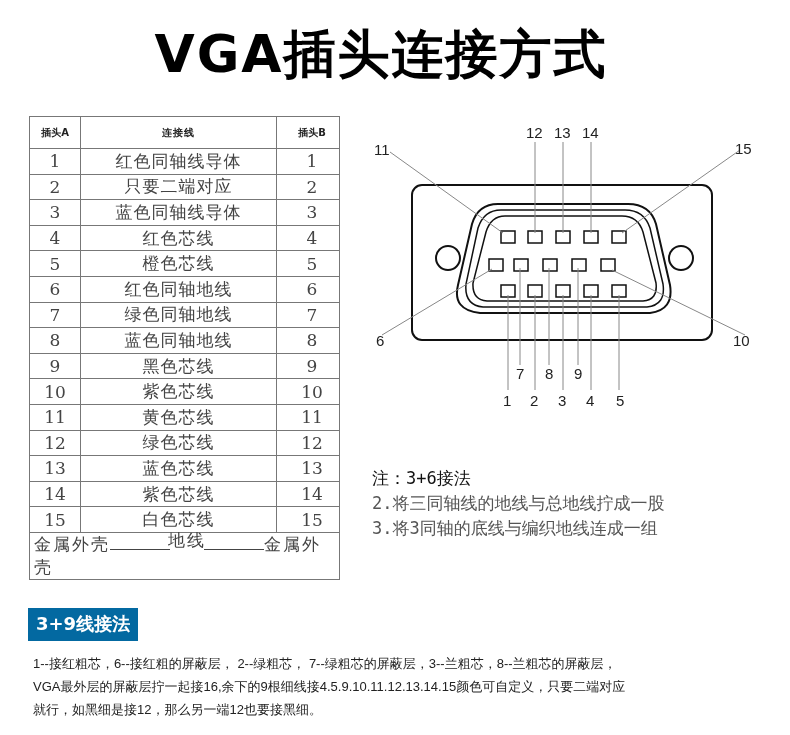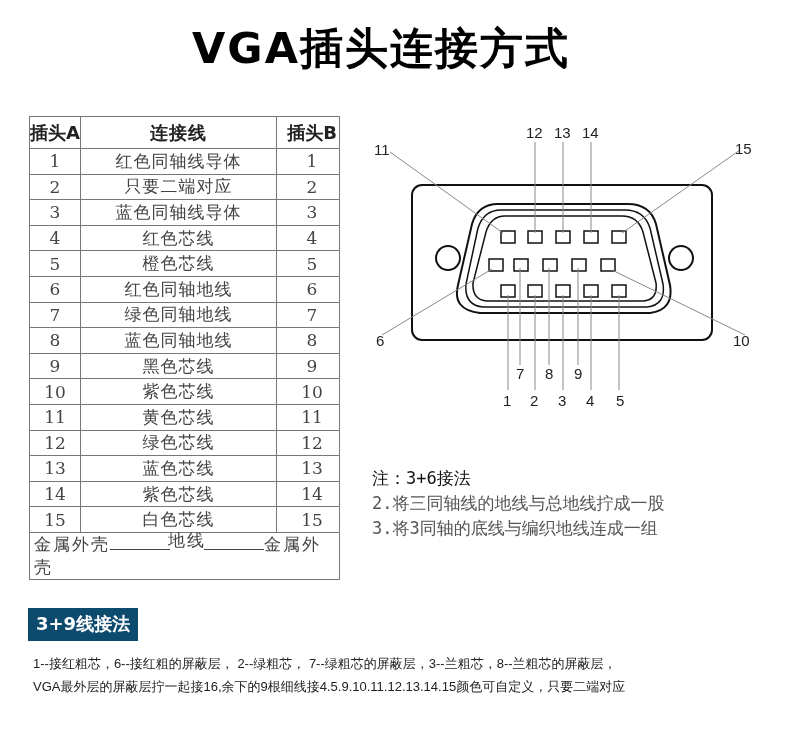--- a/index.html
+++ b/index.html
@@ -1,36 +1,36 @@
 <!DOCTYPE html>
 <html><head>
 <meta charset="utf-8">
 <style>
   html, body { margin:0; padding:0; background:#ffffff; }
   body { width:790px; height:735px; position:relative; overflow:hidden;
          font-family:"DejaVu Sans", sans-serif; color:#222; }
   .title { position:absolute; left:0; top:20px; width:762px; text-align:center;
-           font-size:43px; font-weight:bold; color:#000; letter-spacing:2px;
+           font-size:52px; font-weight:bold; color:#000; letter-spacing:2px;
            font-family:"DejaVu Sans", sans-serif; }
   table.pins { position:absolute; left:29px; top:116px; border-collapse:collapse;
                font-family:"DejaVu Serif", serif; color:#444; }
   table.pins td, table.pins th { border:1px solid #777; padding:0; text-align:center;
                height:24.6px; font-size:17px; font-weight:normal; }
-  table.pins th { font-family:"DejaVu Sans", sans-serif; font-weight:bold; font-size:18px;
+  table.pins th { font-family:"DejaVu Sans", sans-serif; font-weight:bold; font-size:10px;
                   height:31px; color:#222; }
   table.pins .c1 { width:50px; }
   table.pins .c2 { width:195px; letter-spacing:1px; }
   table.pins .c3 { width:54px;padding-left:8px; }
   table.pins .footer-cell { font-size:17px; letter-spacing:2px; text-align:left; padding:0 4px; }
   .shell-line { display:inline-block; width:60px; border-bottom:1px solid #444; }
   .diagram { position:absolute; left:360px; top:120px; width:410px; height:300px; }
   .note { position:absolute; left:372px; top:466px; font-family:"DejaVu Sans Mono", monospace;
           font-size:17px; line-height:25px; color:#555; }
   .note .head { color:#111; }
-  .badge { position:absolute; left:28px; top:608px; background:#0c4a6e; color:#fff;
+  .badge { position:absolute; left:28px; top:608px; background:#0369a1; color:#fff;
            font-weight:bold; font-size:18px; padding:4px 8px 5px 8px; }
   .desc { position:absolute; left:33px; top:652px; width:745px; font-size:13px; line-height:23px;
           color:#222; font-family:"Liberation Sans", sans-serif; }
 </style>
 </head>
 <body>
 
 <div class="title">VGA插头连接方式</div>
 
 <table class="pins">
@@ -193,13 +193,14 @@
   <div class="head">注：3+6接法</div>
   <div>2.将三同轴线的地线与总地线拧成一股</div>
   <div>3.将3同轴的底线与编织地线连成一组</div>
 </div>
 
 <div class="badge">3+9线接法</div>
 
 <div class="desc">
   <div>1--接红粗芯，6--接红粗的屏蔽层， 2--绿粗芯， 7--绿粗芯的屏蔽层，3--兰粗芯，8--兰粗芯的屏蔽层，</div>
   <div>VGA最外层的屏蔽层拧一起接16,余下的9根细线接4.5.9.10.11.12.13.14.15颜色可自定义，只要二端对应</div>
+  <div>就行，如黑细是接12，那么另一端12也要接黑细。</div>
 </div>
 
 </body></html>

